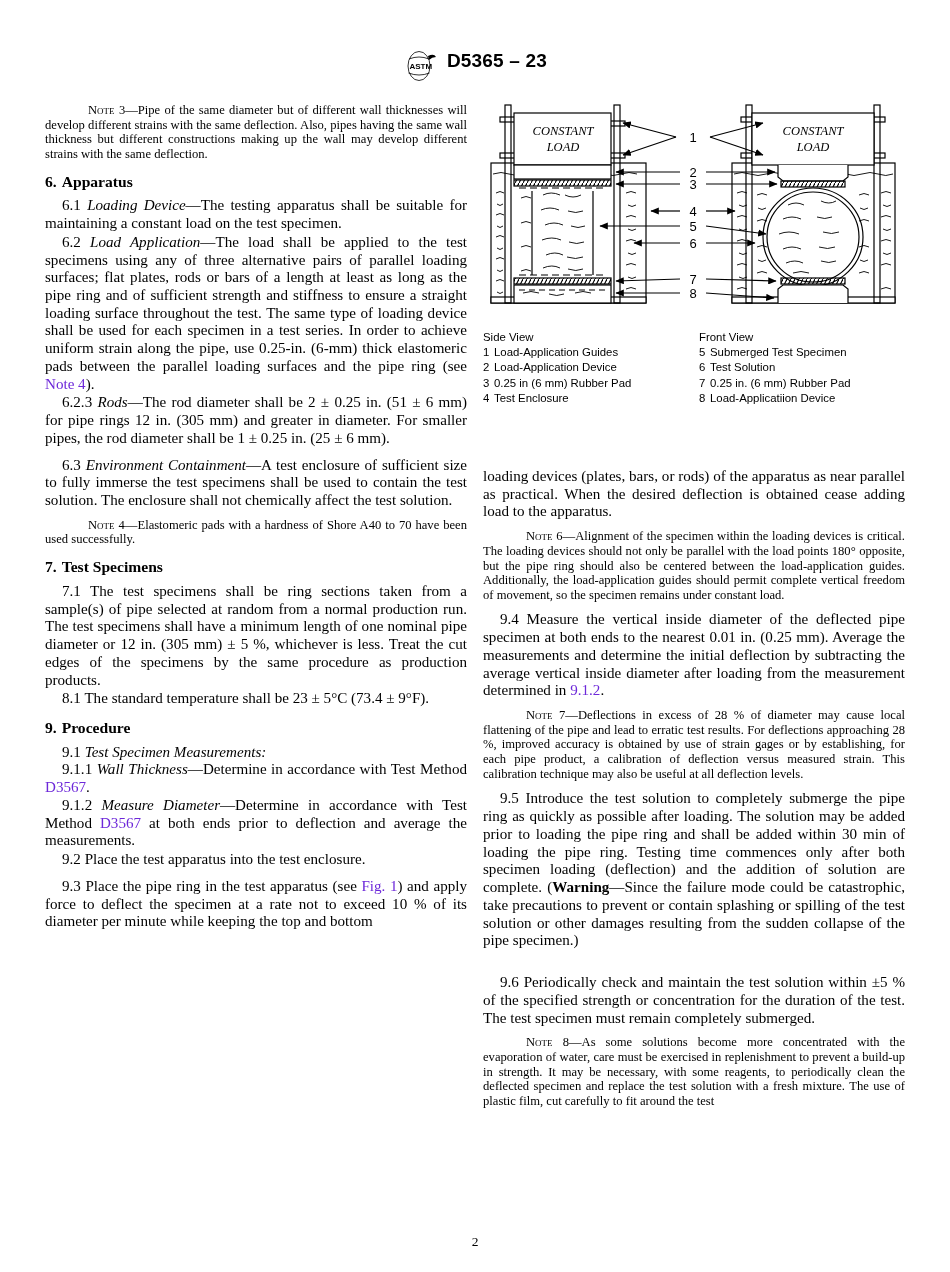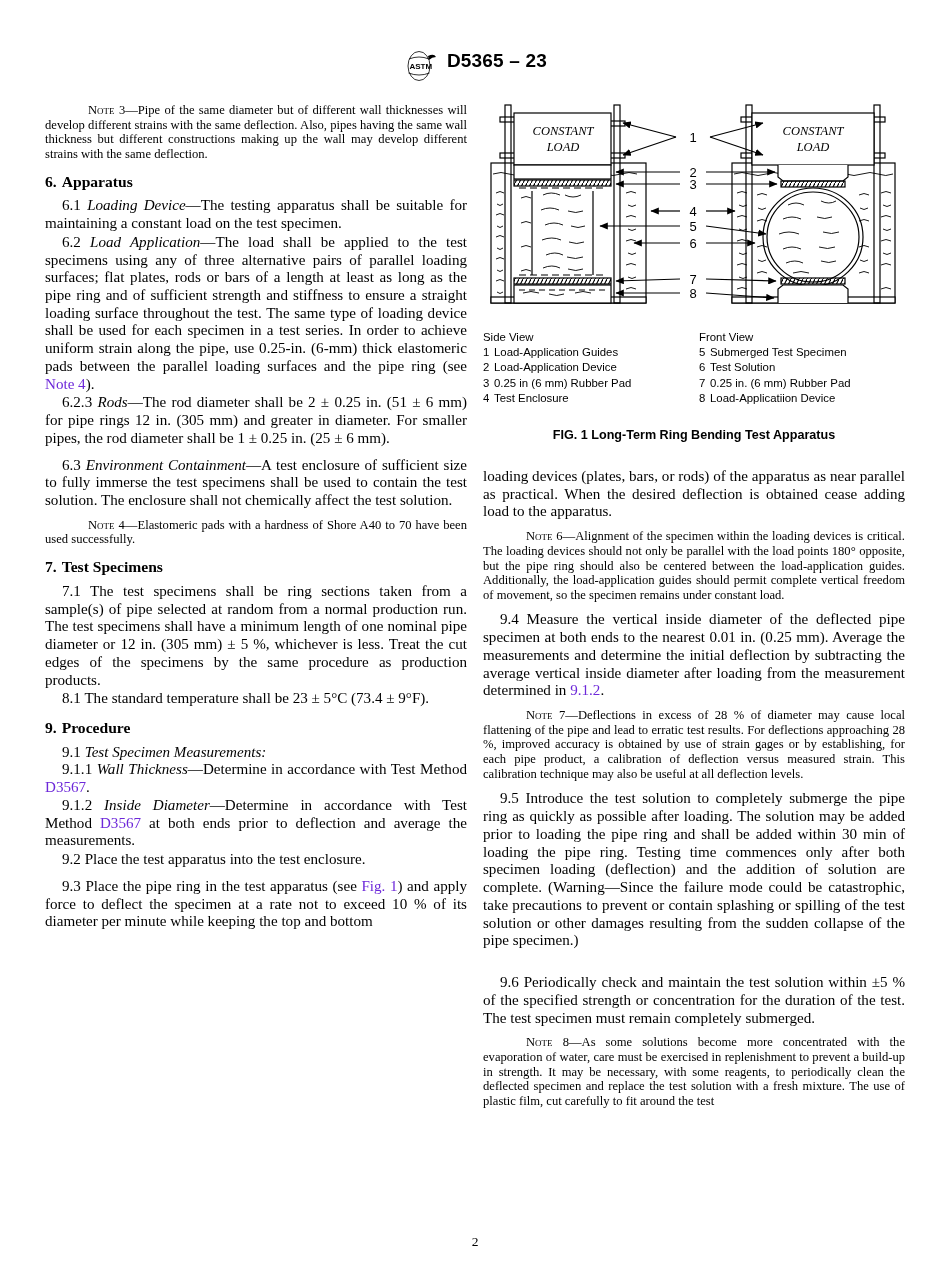--- a/index.html
+++ b/index.html
@@ -84,21 +84,21 @@
     font-family: "Liberation Serif", "DejaVu Serif", serif;
     font-weight: bold;
     font-size: 15.6px;
     margin: 11px 0 6px 0;
     text-indent: 0;
     line-height: 1.2;
   }
   h2.section .num { margin-right: 5px; }
 
   .it { font-style: italic; }
-  .bd { font-weight: normal; }
+  .bd { font-weight: bold; }
   .ref { color: #6d28d9; }
 
   
   .figure {
     position: absolute;
     left: 483px;
     top: 95px;
     width: 422px;
   }
   .fig-image {
@@ -180,21 +180,21 @@
 
 
     <p class="body-par"><span>8.1</span> <span>The standard temperature shall be 23 ± 5°C (73.4 ± 9°F).</span></p>
 
     <h2 class="section"><span class="num">9.</span><span>Procedure</span></h2>
 
     <p class="body-par tight"><span>9.1</span> <span class="it">Test Specimen Measurements:</span></p>
 
     <p class="body-par tight"><span>9.1.1</span> <span class="it">Wall Thickness</span><span>—Determine in accordance with Test Method </span><span class="ref">D3567</span><span>.</span></p>
 
-    <p class="body-par"><span>9.1.2</span> <span class="it">Inside Diameter</span><span>—Determine in accordance with Test Method </span><span class="ref">D3567</span><span> at both ends prior to deflection and average the measurements.</span></p>
+    <p class="body-par"><span>9.1.2</span> <span class="it">Measure Diameter</span><span>—Determine in accordance with Test Method </span><span class="ref">D3567</span><span> at both ends prior to deflection and average the measurements.</span></p>
 
 
     <p class="body-par"><span>9.2</span> <span>Place the test apparatus into the test enclosure.</span></p>
 
     <p class="body-par" style="margin-top:9px;"><span>9.3</span> <span>Place the pipe ring in the test apparatus (see </span><span class="ref">Fig. 1</span><span>) and apply force to deflect the specimen at a rate not to exceed 10 % of its diameter per minute while keeping the top and bottom</span></p>
 
   </div>
 
   <div class="figure">
     <svg class="fig-image" viewBox="0 0 420 228">
@@ -402,21 +402,20 @@
       </div>
       <div class="legend-col right">
         <div class="legend-head">Front View</div>
         <div class="legend-item"><span class="ln">5</span><span>Submerged Test Specimen</span></div>
         <div class="legend-item"><span class="ln">6</span><span>Test Solution</span></div>
         <div class="legend-item"><span class="ln">7</span><span>0.25 in. (6 mm) Rubber Pad</span></div>
         <div class="legend-item"><span class="ln">8</span><span>Load-Applicatiion Device</span></div>
       </div>
     </div>
 
-    <div class="fig-caption">FIG. 1  Long-Term Ring Bending Test Apparatus</div>
   </div>
 
   <div class="col col-right" style="top:468px;">
 
     <p style="margin:0 0 1px 0; text-align:justify;"><span>loading devices (plates, bars, or rods) of the apparatus as near parallel as practical. When the desired deflection is obtained cease adding load to the apparatus.</span></p>
 
     <p class="note"><span class="nlabel">Note</span> <span>6</span><span>—Alignment of the specimen within the loading devices is critical. The loading devices should not only be parallel with the load points 180° opposite, but the pipe ring should also be centered between the load-application guides. Additionally, the load-application guides should permit complete vertical freedom of movement, so the specimen remains under constant load.</span></p>
 
     <p class="body-par"><span>9.4</span> <span>Measure the vertical inside diameter of the deflected pipe specimen at both ends to the nearest 0.01 in. (0.25 mm). Average the measurements and determine the initial deflection by subtracting the average vertical inside diameter after loading from the measurement determined in </span><span class="ref">9.1.2</span><span>.</span></p>
 

